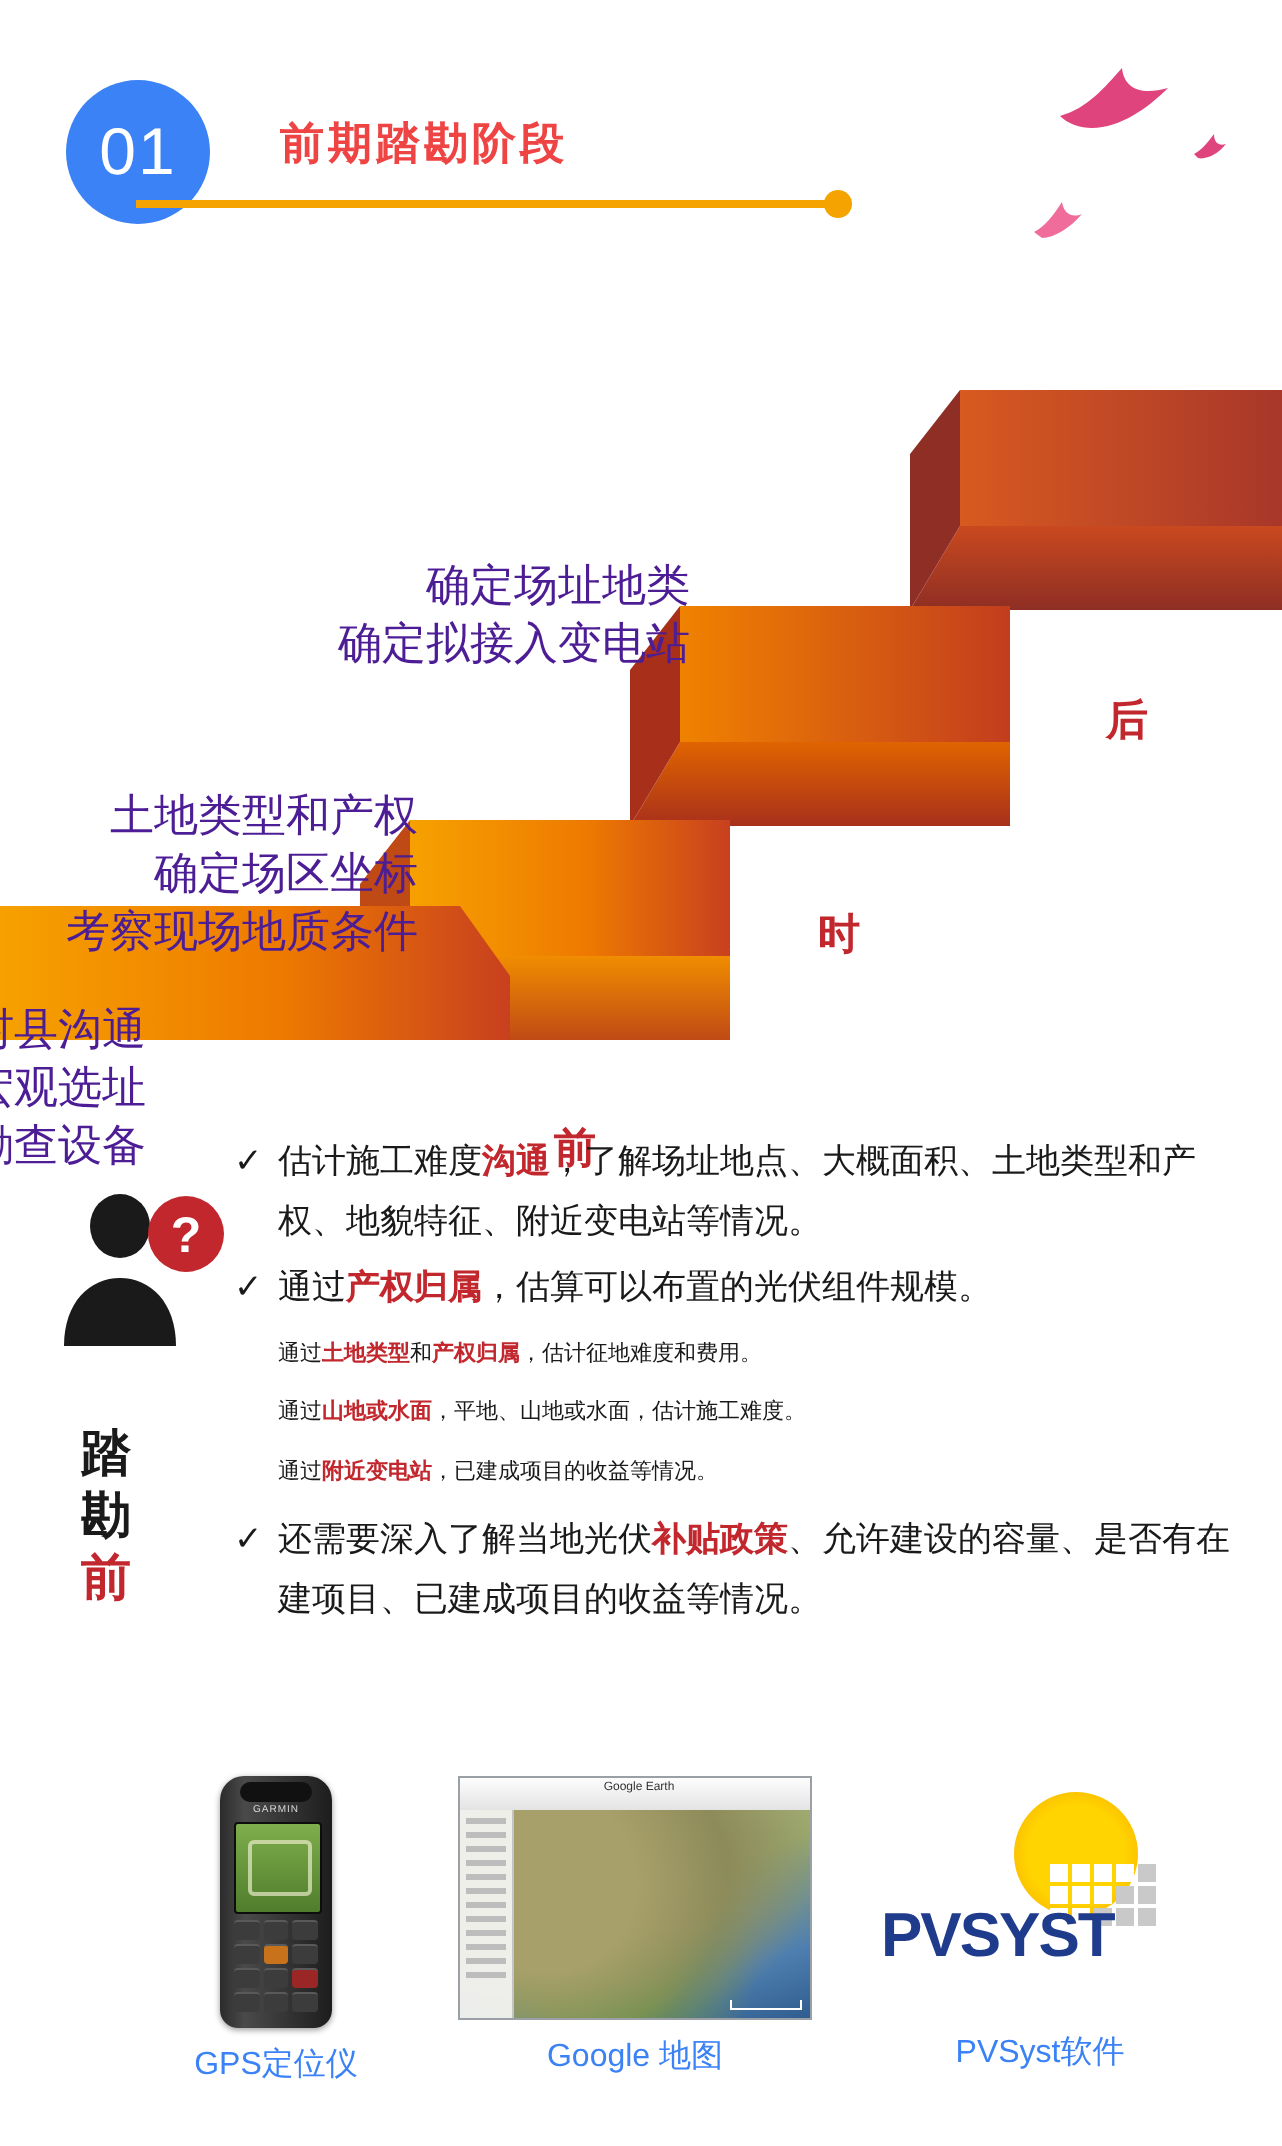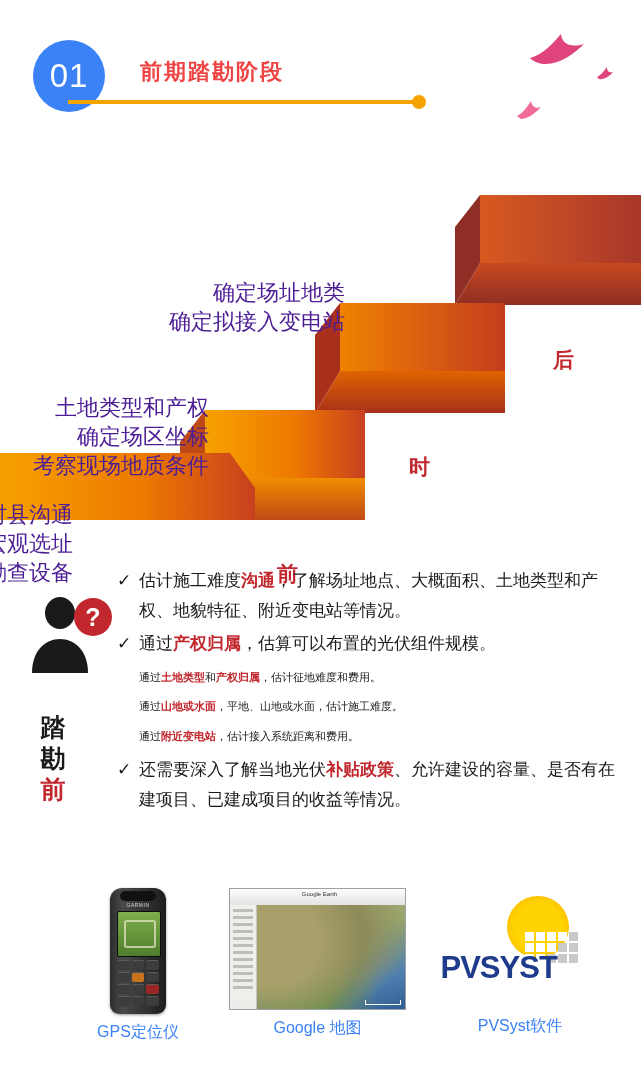--- a/index.html
+++ b/index.html
@@ -434,21 +434,21 @@
 
   <div class="sub-line">
     <span>通过</span><span class="hl">土地类型</span><span>和</span><span class="hl">产权归属</span><span>，估计征地难度和费用。</span>
   </div>
 
   <div class="sub-line">
     <span>通过</span><span class="hl">山地或水面</span><span>，平地、山地或水面，估计施工难度。</span>
   </div>
 
   <div class="sub-line">
-    <span>通过</span><span class="hl">附近变电站</span><span>，估计接入系统距离和费用。</span>
+    <span>通过</span><span class="hl">附近变电站</span><span>，已建成项目的收益等情况。</span>
   </div>
 
   <div class="bullet-row" style="margin-top:4px;">
     <div class="check">✓</div>
     <div class="bullet-text">
       <span>还需要深入了解当地光伏</span><span class="hl">补贴政策</span><span>、允许建设的容量、是否有在建项目、已建成项目的收益等情况。</span>
     </div>
   </div>
 
 </div>

